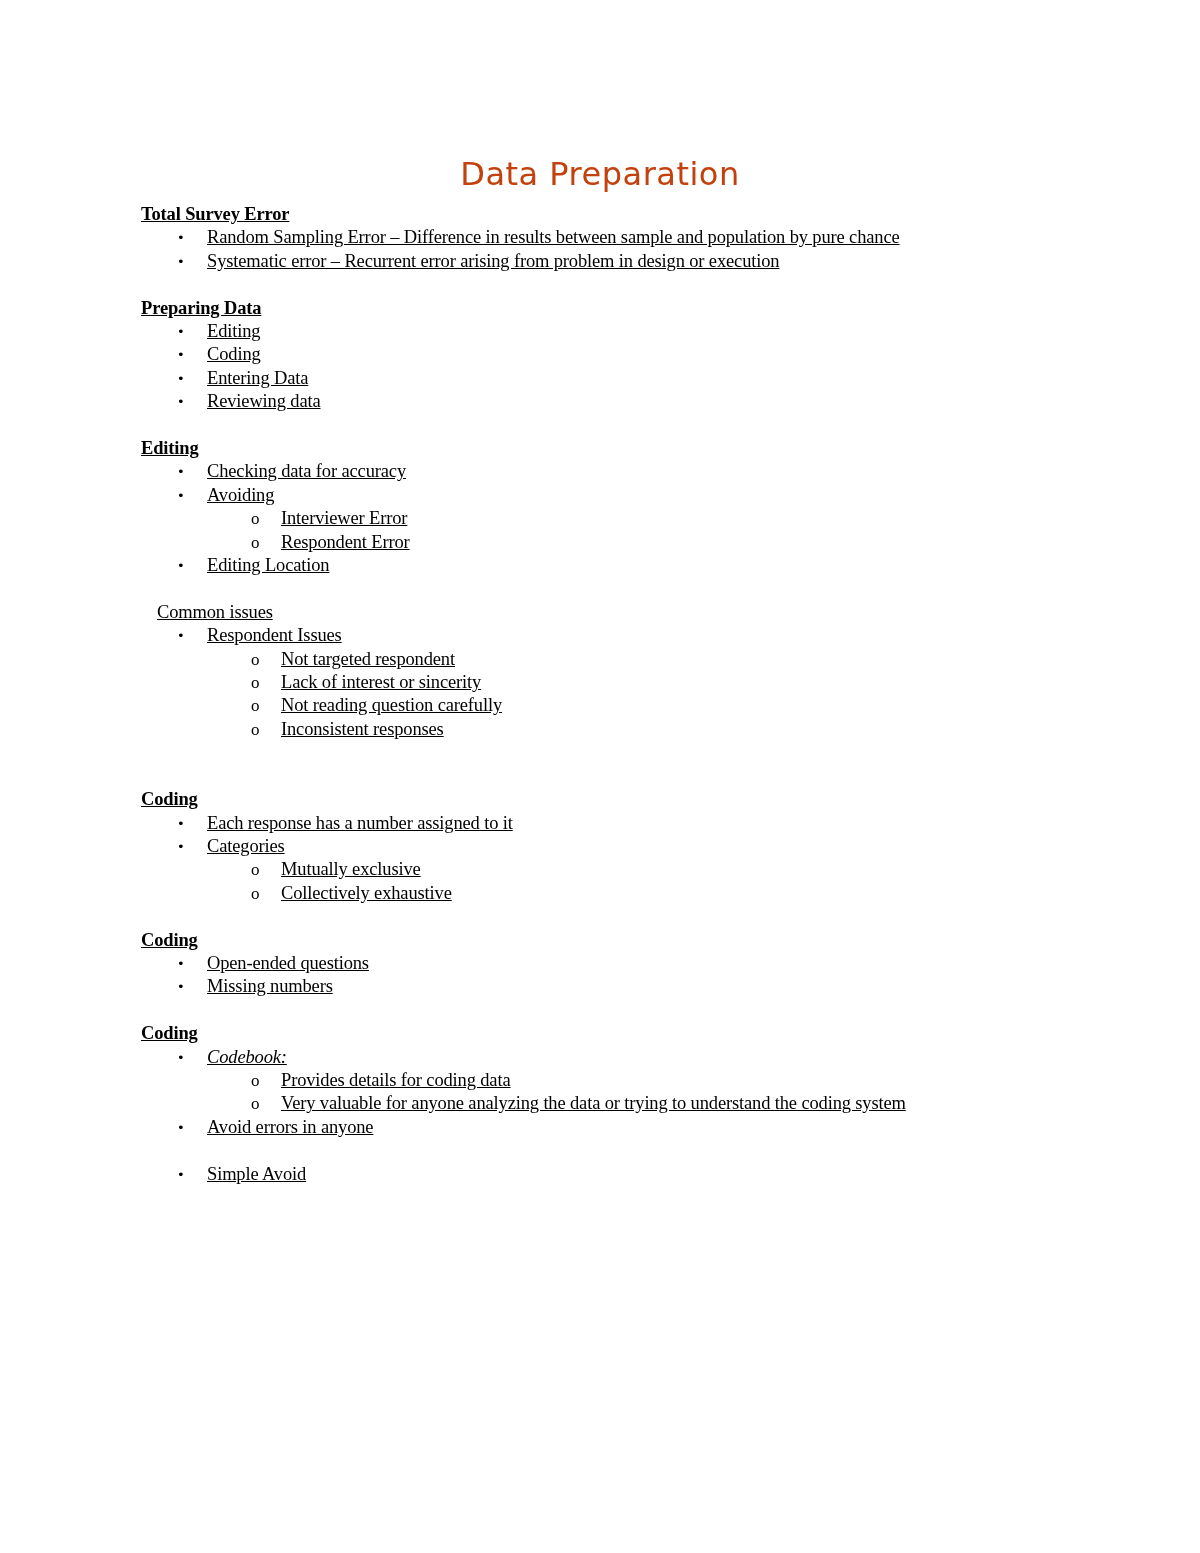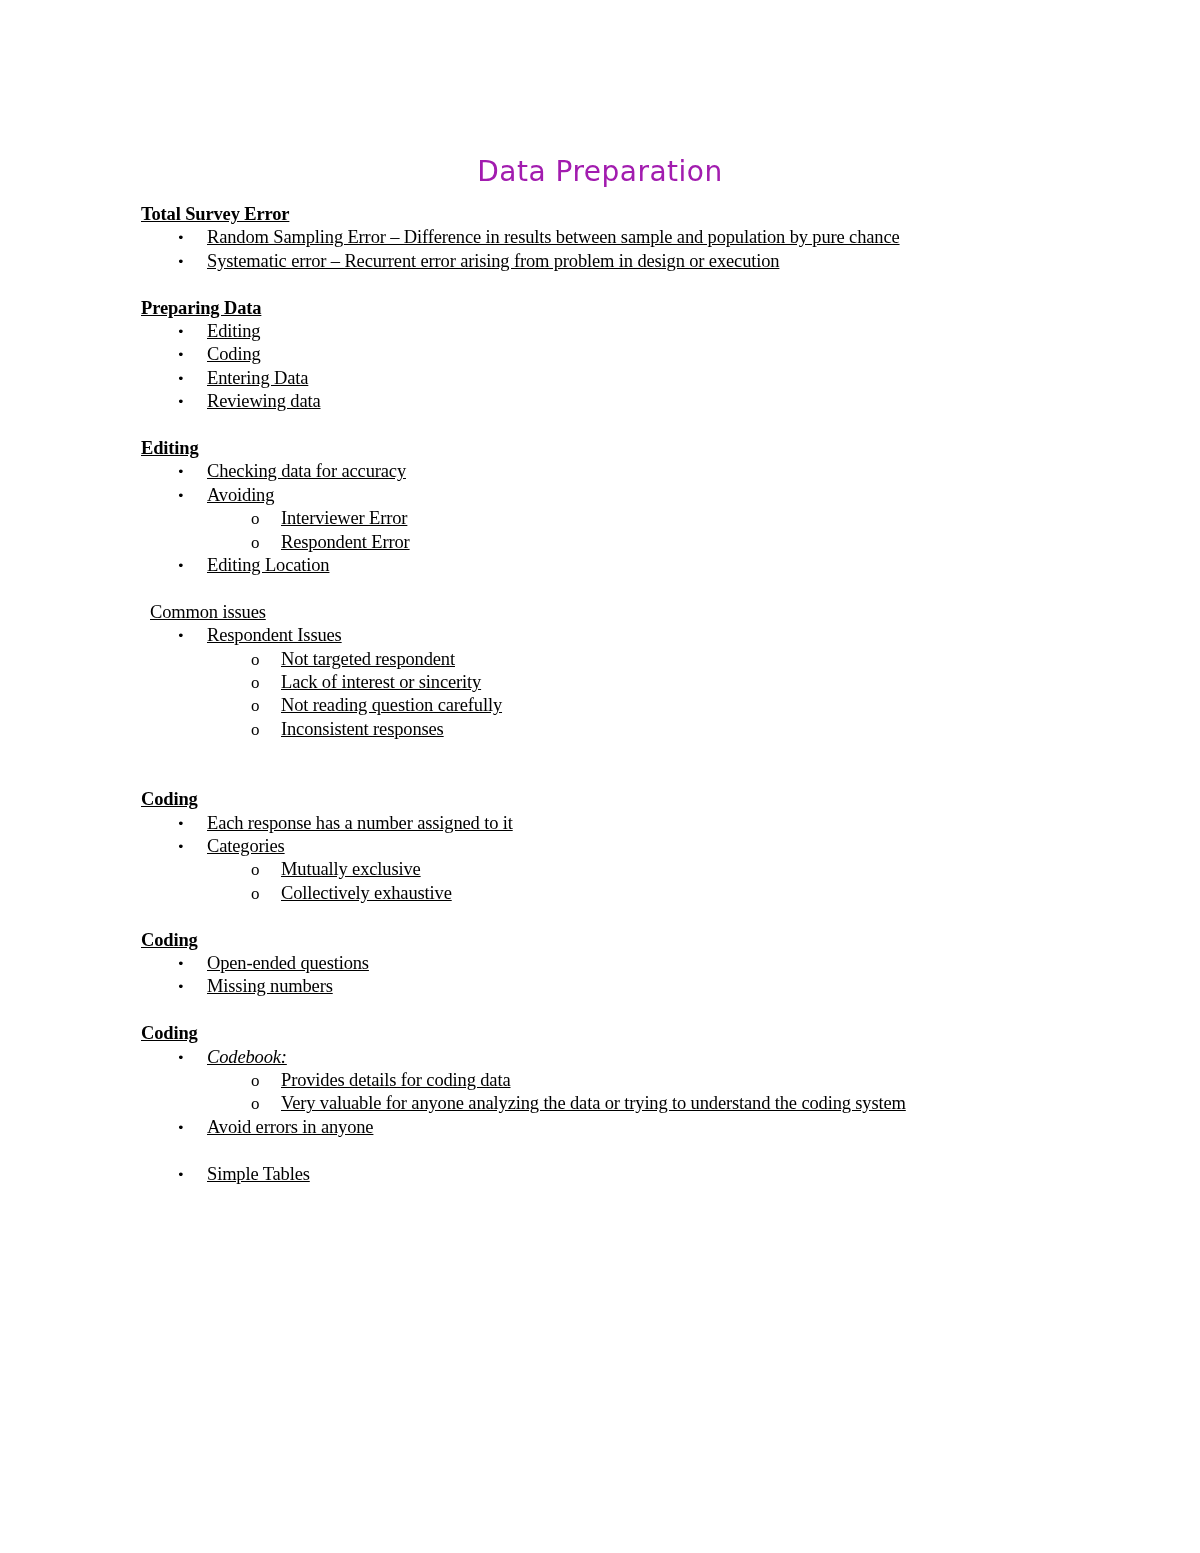--- a/index.html
+++ b/index.html
@@ -17,46 +17,46 @@
     color: #000000;
     -webkit-font-smoothing: none;
   }
   .doc-title {
     position: absolute;
     top: 158px;
     left: 0;
     width: 1200px;
     text-align: center;
     font-family: "DejaVu Sans", "Liberation Sans", sans-serif;
-    font-size: 28px;
+    font-size: 32px;
     font-weight: 400;
     letter-spacing: 0.5px;
     line-height: 1;
-    color: #a21caf;
+    color: #c2410c;
   }
   .body-col {
     position: absolute;
     top: 203px;
     left: 141px;
     width: 1000px;
   }
   .line {
     line-height: 23.4px;
     font-size: 18.5px;
     white-space: nowrap;
     letter-spacing: -0.15px;
     text-decoration: underline;
   }
   .heading {
     font-weight: bold;
     margin-left: 0;
   }
   .plain-heading {
     font-weight: normal;
-    margin-left: 9px;
+    margin-left: 16px;
   }
   .lvl1 {
     position: relative;
     padding-left: 66px;
   }
   .lvl1 .marker {
     position: absolute;
     left: 36px;
     top: 0;
     font-family: "DejaVu Sans", "Liberation Sans", sans-serif;
@@ -126,16 +126,16 @@
       <div class="line heading">Coding</div>
       <div class="line lvl1"><span class="marker">•</span><span>Open-ended questions</span></div>
       <div class="line lvl1"><span class="marker">•</span><span>Missing numbers</span></div>
       <div class="spacer"></div>
       <div class="line heading">Coding</div>
       <div class="line lvl1"><span class="marker">•</span><span class="ital">Codebook:</span></div>
       <div class="line lvl2"><span class="marker">o</span><span>Provides details for coding data</span></div>
       <div class="line lvl2"><span class="marker">o</span><span>Very valuable for anyone analyzing the data or trying to understand the coding system</span></div>
       <div class="line lvl1"><span class="marker">•</span><span>Avoid errors in anyone</span></div>
       <div class="spacer"></div>
-      <div class="line lvl1"><span class="marker">•</span><span>Simple Tables</span></div>
+      <div class="line lvl1"><span class="marker">•</span><span>Simple Avoid</span></div>
     </div>
 
 </div>
 
 </body></html>

